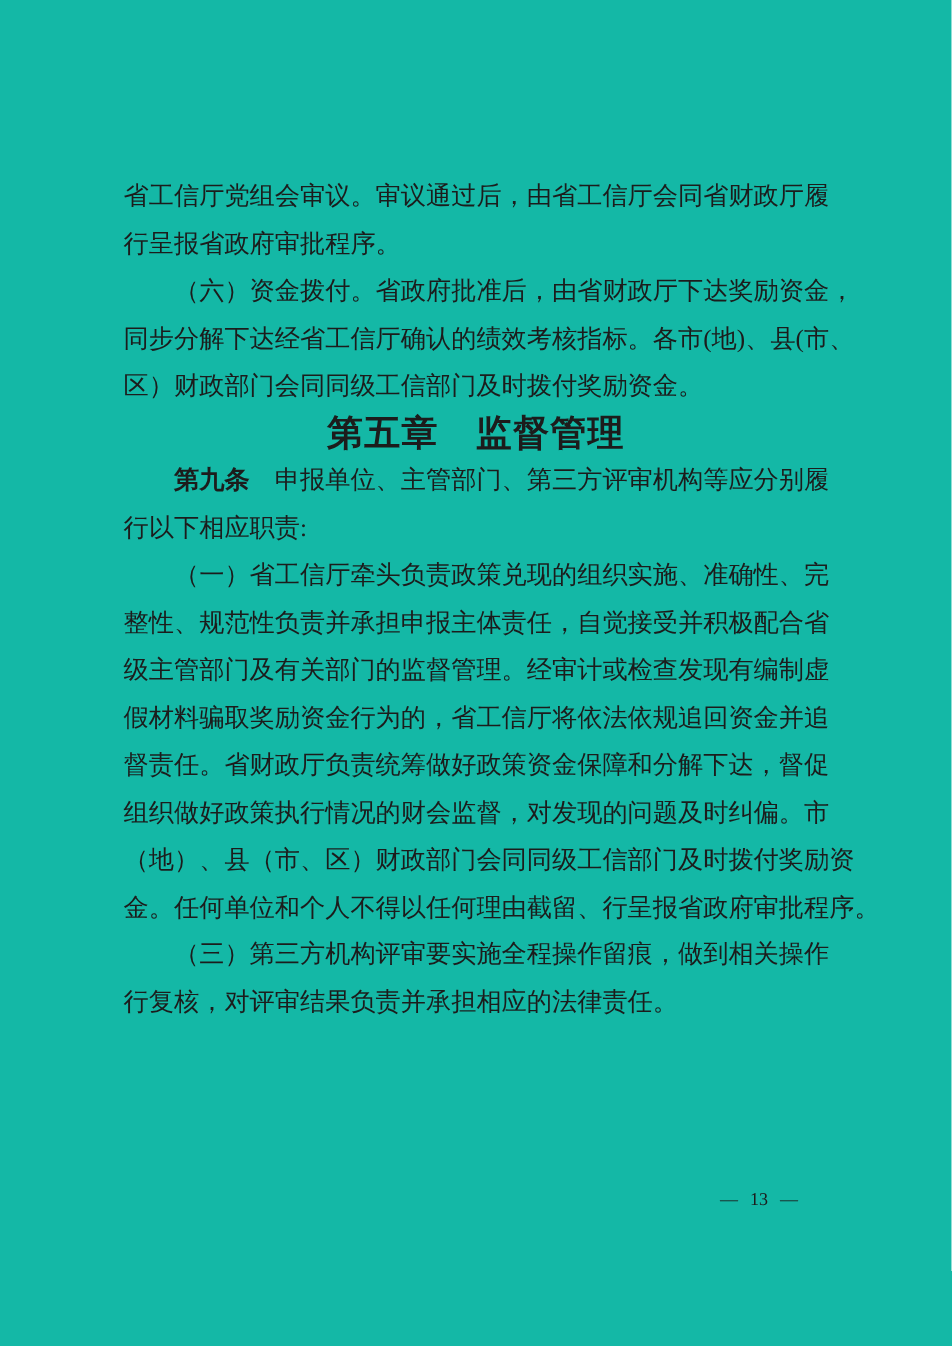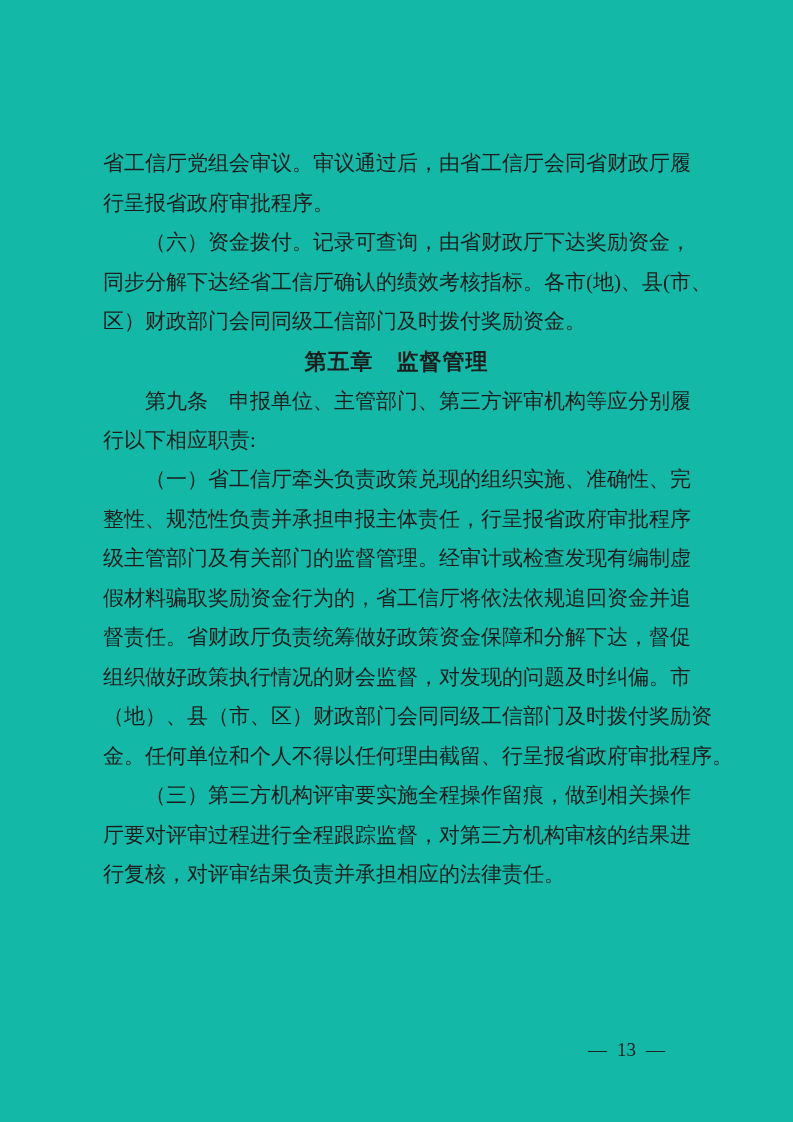--- a/index.html
+++ b/index.html
@@ -31,71 +31,70 @@
     text-align-last: justify;
     text-justify: inter-character;
   }
   .line.final {
     text-align-last: left;
   }
   .line.indent {
     padding-left: 42px;
   }
   .heading {
-    font-size: 22px;
+    font-size: 30px;
     line-height: 39.5px;
     height: 39.5px;
     font-weight: bold;
     font-family: "Liberation Sans", "DejaVu Sans", sans-serif;
     text-align: center;
     text-align-last: center;
     white-space: nowrap;
     letter-spacing: 1px;
   }
   .lead {
-    font-weight: normal;
+    font-weight: bold;
     font-family: "Liberation Sans", "DejaVu Sans", sans-serif;
   }
   .page-footer {
     position: absolute;
-    top: 1038px;
+    top: 988px;
     right: 128px;
-    font-size: 19px;
+    font-size: 15px;
     line-height: 24px;
     color: #1c1c1c;
     white-space: nowrap;
   }
   .page-footer .num {
     margin: 0 10px;
   }
 </style>
 </head>
 <body>
 
 <div class="page">
 
   <div class="body-text">
       <div class="line">省工信厅党组会审议。审议通过后，由省工信厅会同省财政厅履</div>
       <div class="line final">行呈报省政府审批程序。</div>
-      <div class="line indent">（六）资金拨付。记录可查询，由省财政厅下达奖励资金，</div>
+      <div class="line indent">（六）资金拨付。省政府批准后，由省财政厅下达奖励资金，</div>
       <div class="line">同步分解下达经省工信厅确认的绩效考核指标。各市(地)、县(市、</div>
       <div class="line final">区）财政部门会同同级工信部门及时拨付奖励资金。</div>
       <div class="heading">第五章　监督管理</div>
       <div class="line indent"><span class="lead">第九条</span>　申报单位、主管部门、第三方评审机构等应分别履</div>
       <div class="line final">行以下相应职责:</div>
       <div class="line indent">（一）省工信厅牵头负责政策兑现的组织实施、准确性、完</div>
-      <div class="line">整性、规范性负责并承担申报主体责任，行呈报省政府审批程序</div>
+      <div class="line">整性、规范性负责并承担申报主体责任，自觉接受并积极配合省</div>
       <div class="line">级主管部门及有关部门的监督管理。经审计或检查发现有编制虚</div>
       <div class="line">假材料骗取奖励资金行为的，省工信厅将依法依规追回资金并追</div>
       <div class="line">督责任。省财政厅负责统筹做好政策资金保障和分解下达，督促</div>
       <div class="line">组织做好政策执行情况的财会监督，对发现的问题及时纠偏。市</div>
       <div class="line">（地）、县（市、区）财政部门会同同级工信部门及时拨付奖励资</div>
       <div class="line final">金。任何单位和个人不得以任何理由截留、行呈报省政府审批程序。</div>
       <div class="line indent">（三）第三方机构评审要实施全程操作留痕，做到相关操作</div>
-      <div class="line">厅要对评审过程进行全程跟踪监督，对第三方机构审核的结果进</div>
       <div class="line final">行复核，对评审结果负责并承担相应的法律责任。</div>
     </div>
 
   <div class="page-footer">
     <span>—</span><span class="num">13</span><span>—</span>
   </div>
 
 </div>
 
 </body></html>

